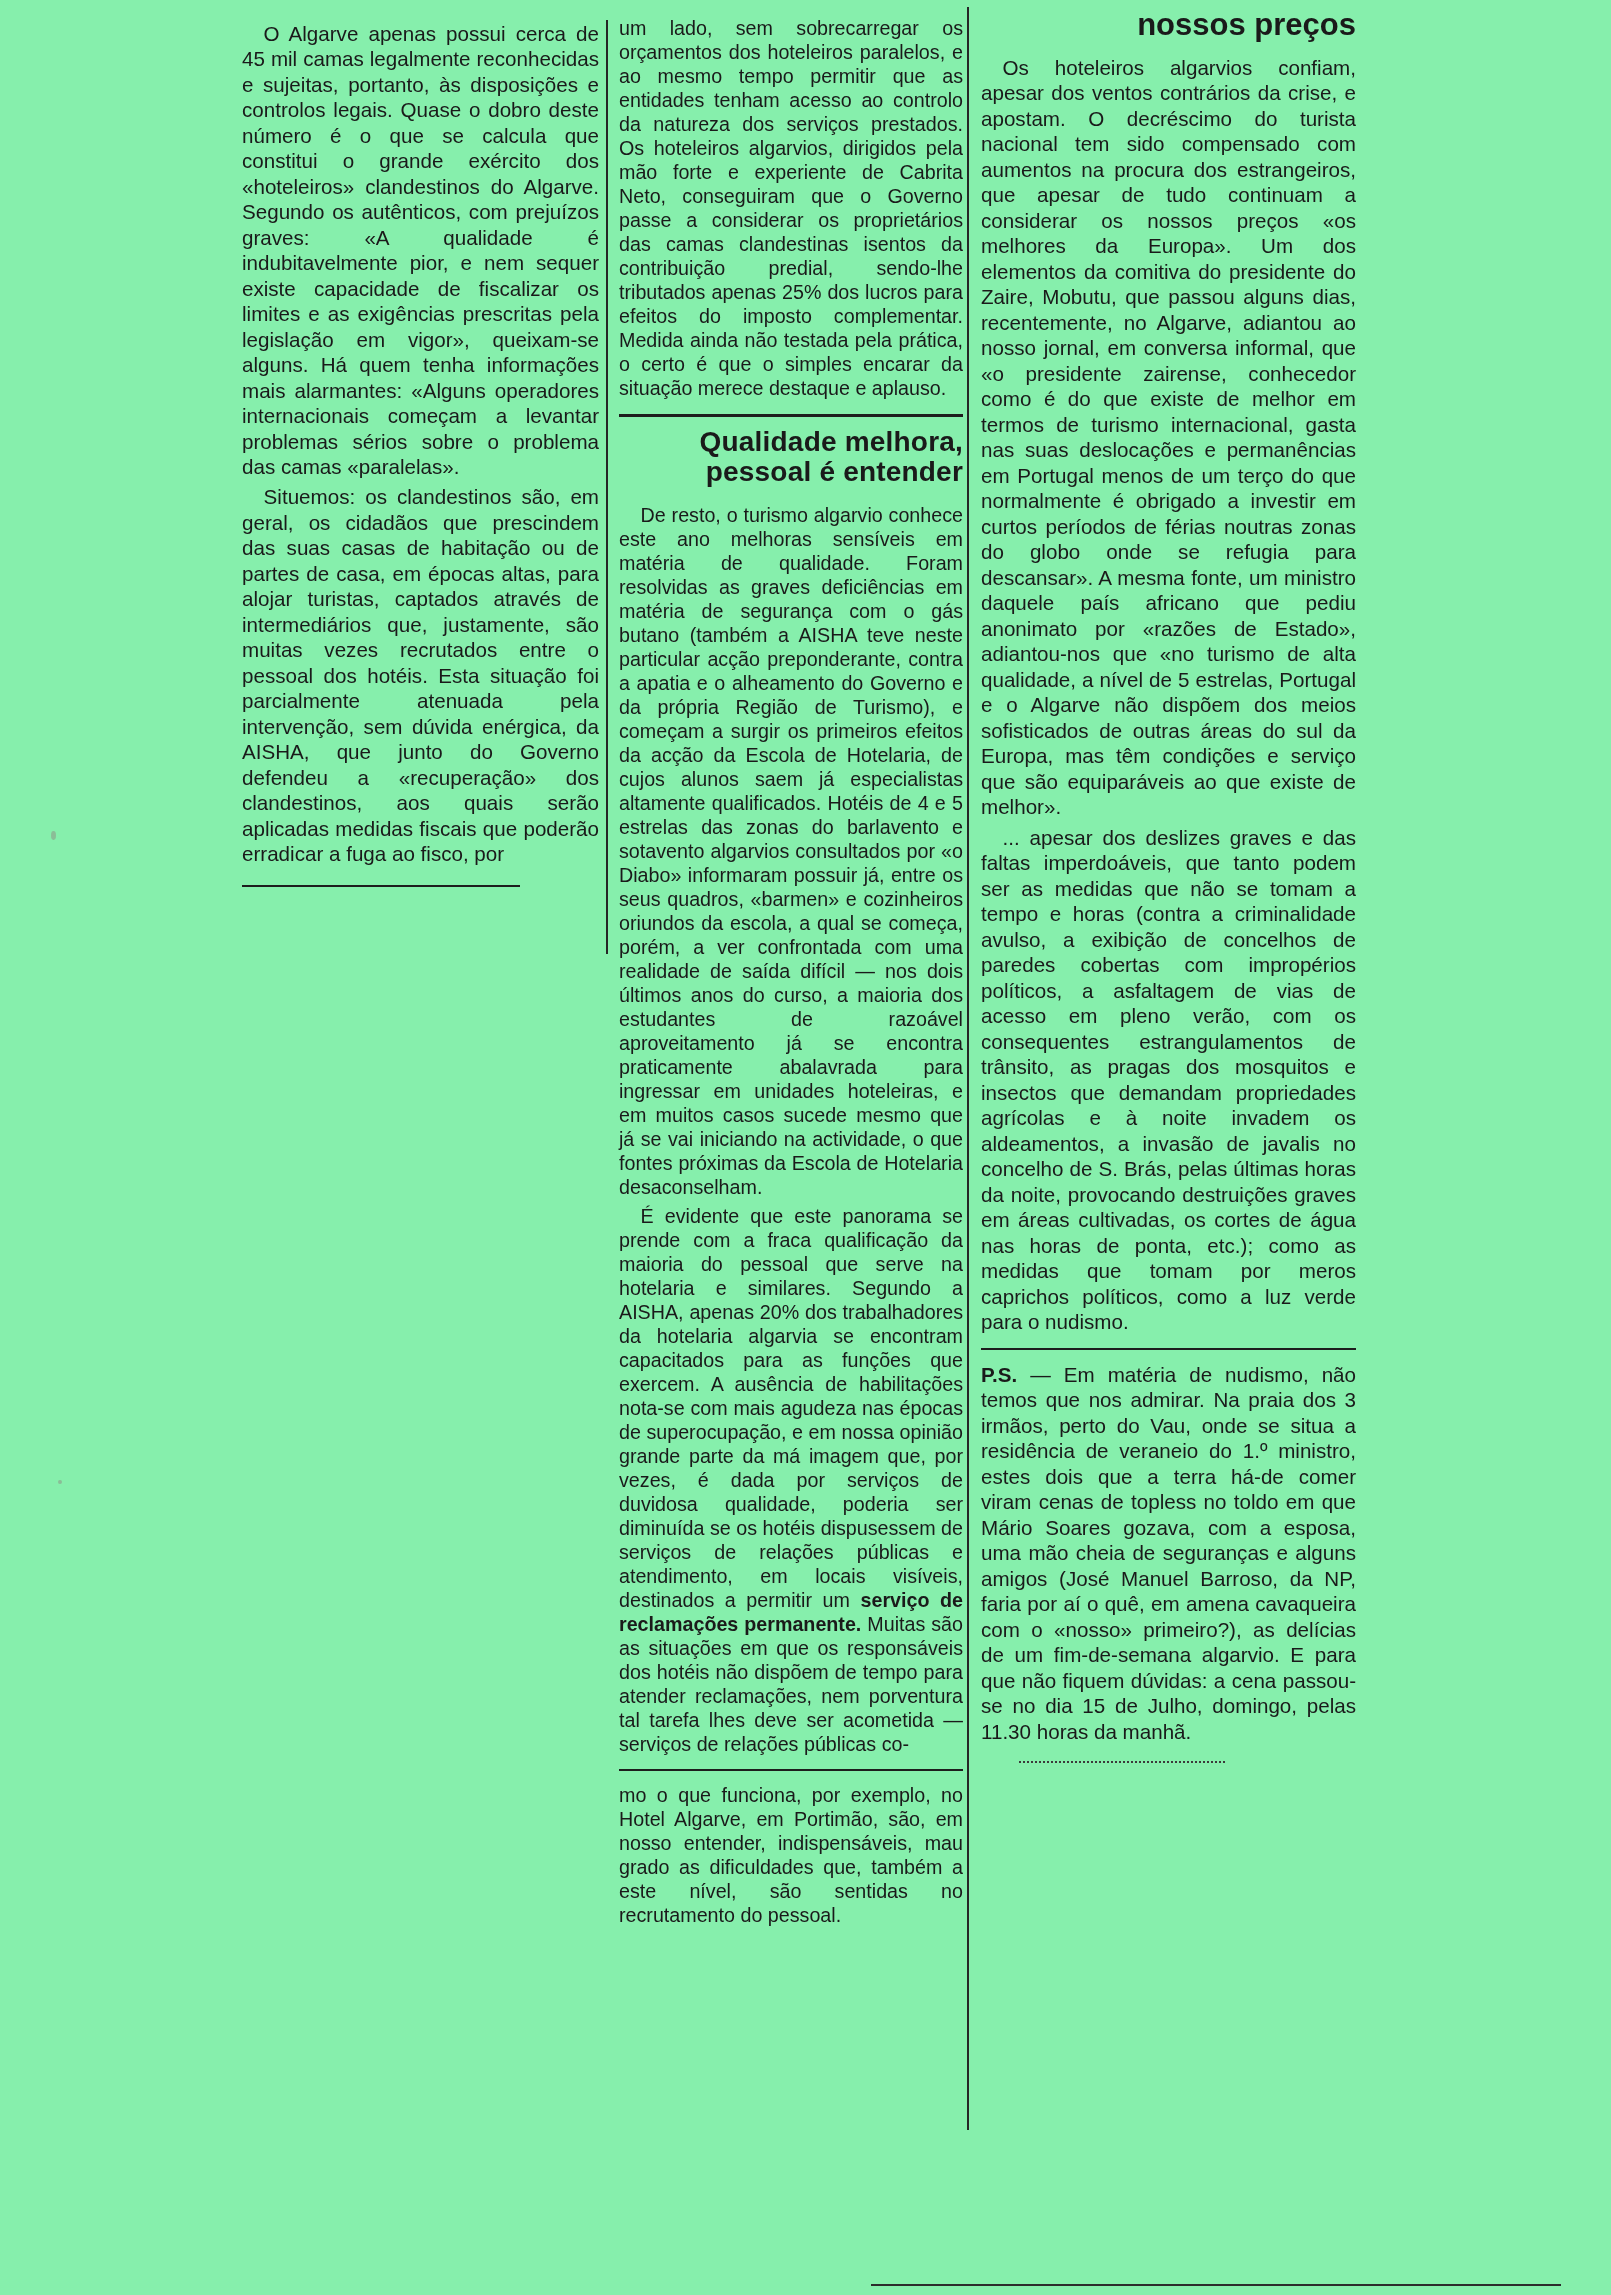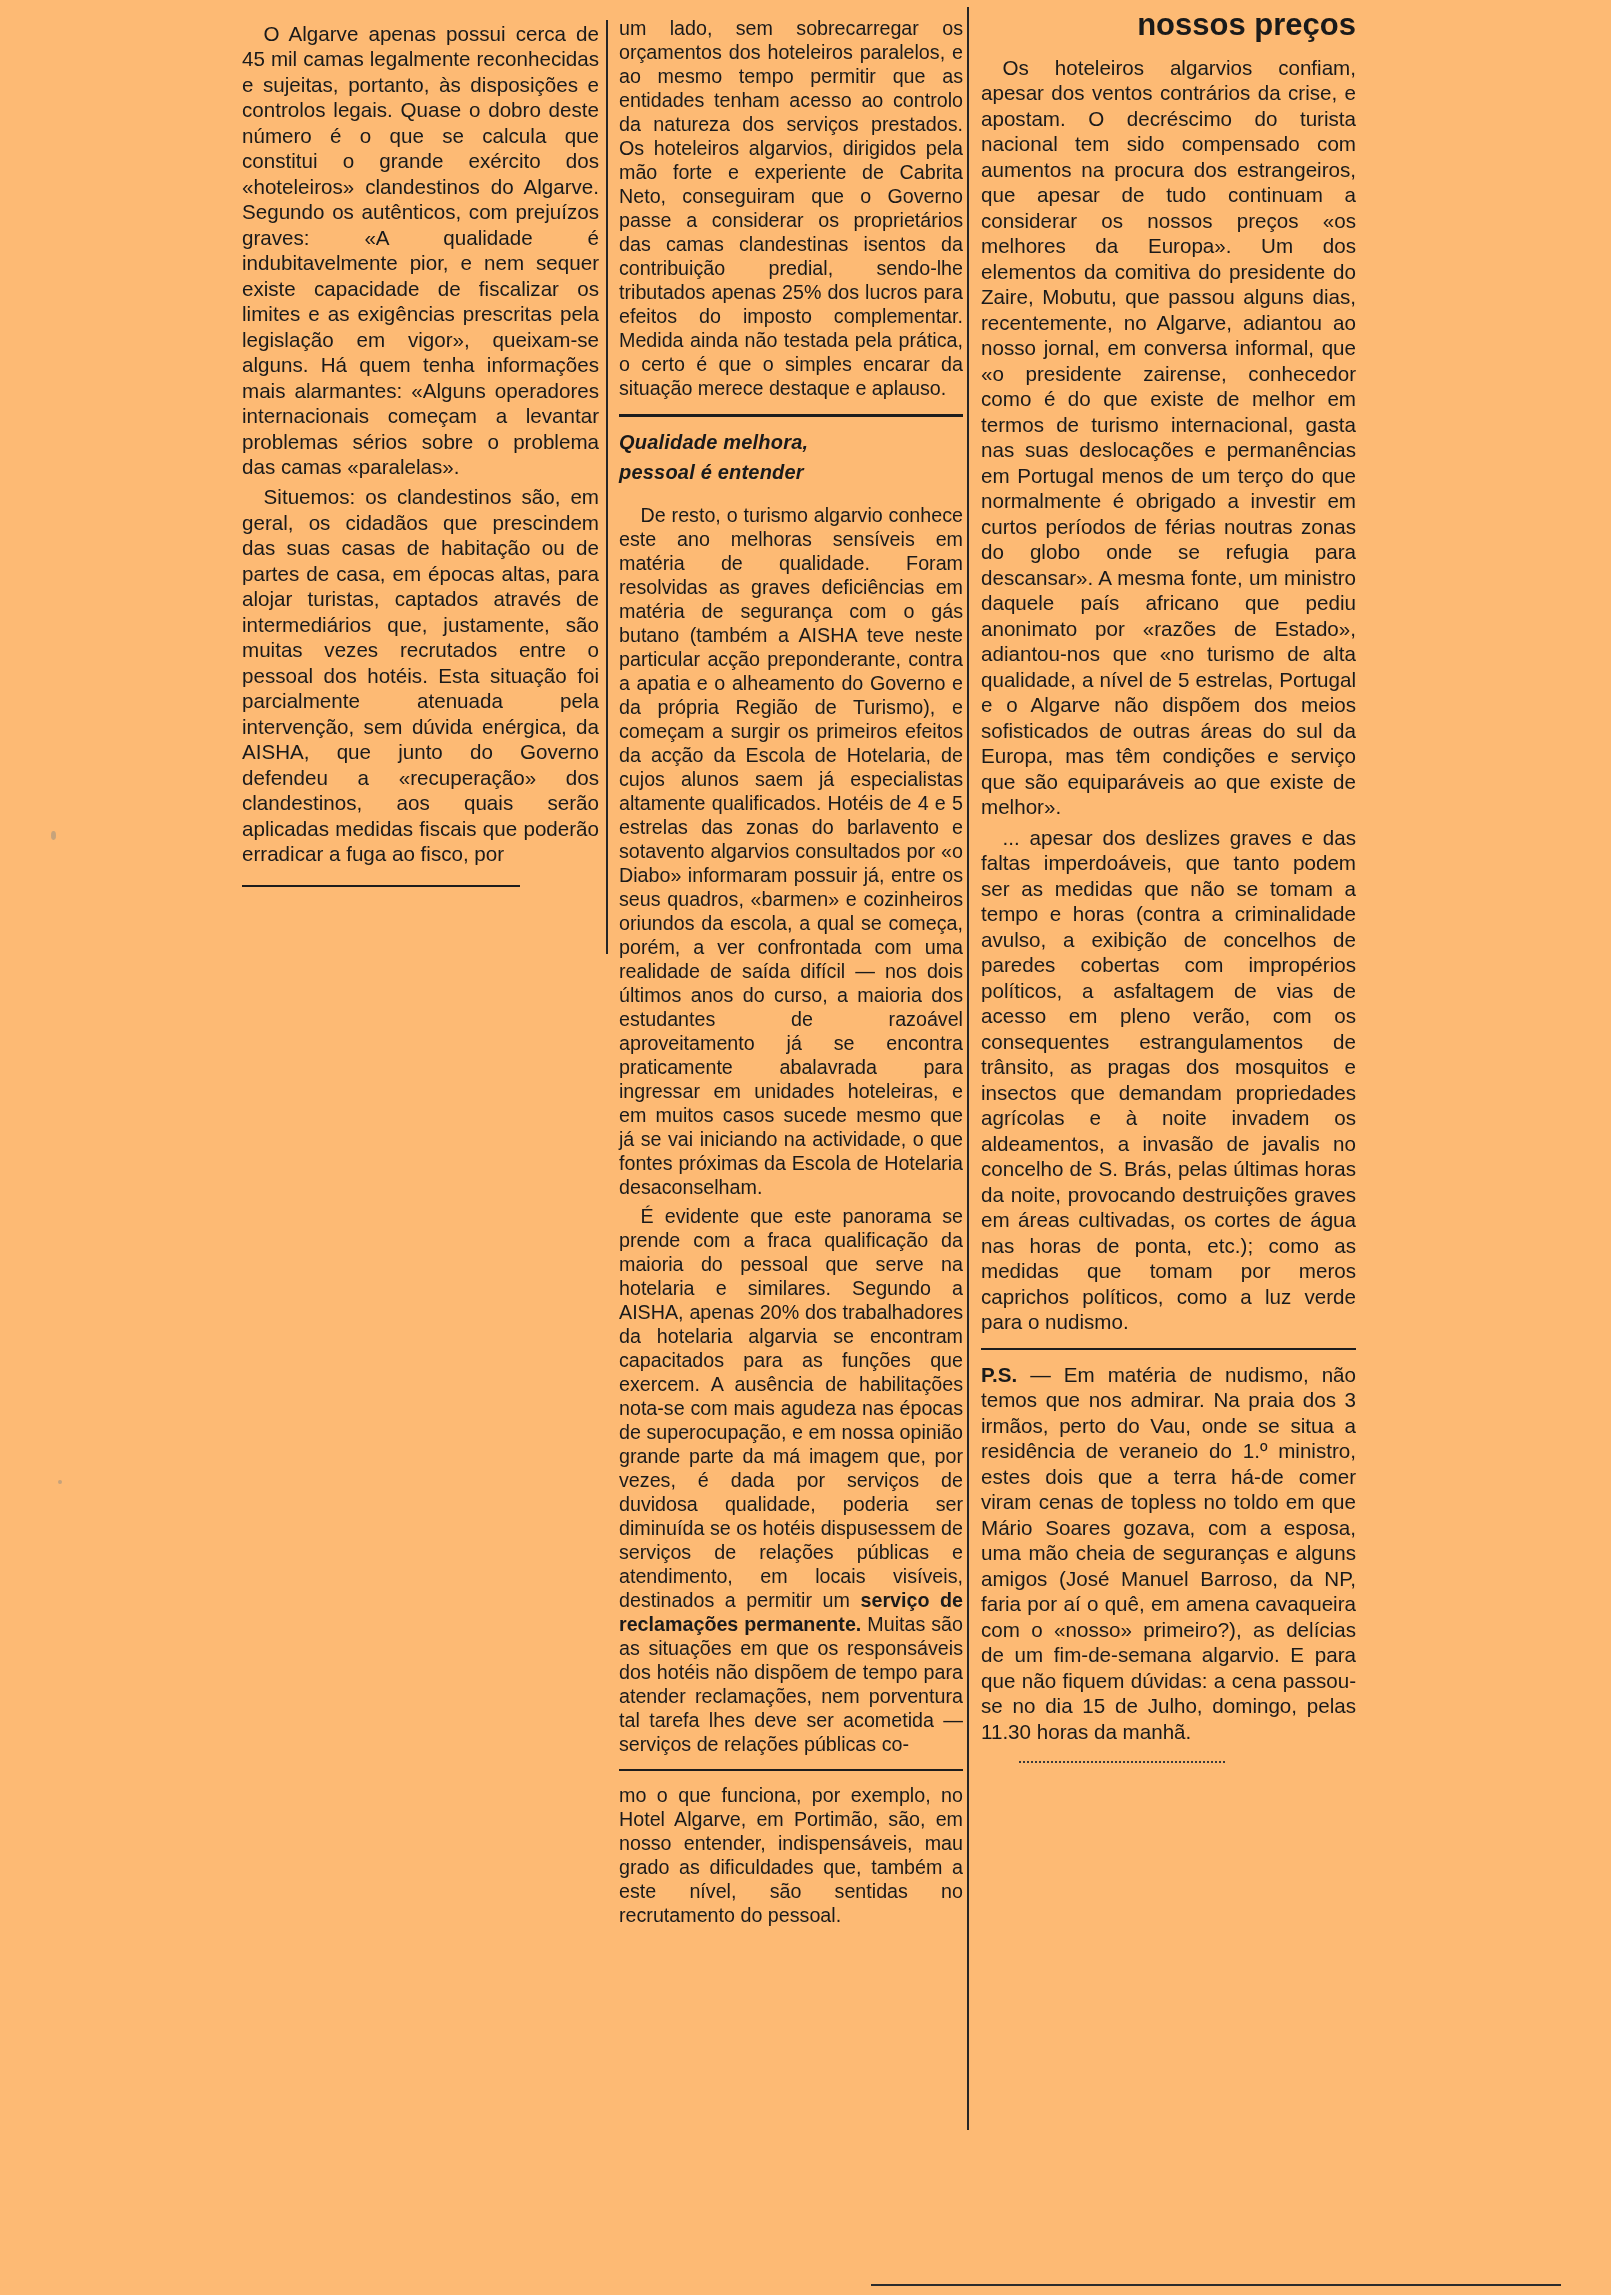--- a/index.html
+++ b/index.html
@@ -4,44 +4,43 @@
 <style>
   html, body {
     margin: 0;
     padding: 0;
     background: #e9e7e2;
   }
   .page {
     position: relative;
     width: 1612px;
     height: 2295px;
-    background: #fdba74;
+    background: #86efac;
     color: #1a1a1a;
     font-family: "Liberation Sans", sans-serif;
     overflow: hidden;
   }
   .col {
     position: absolute;
     text-align: justify;
   }
   .col1 { left: 242px;  top: 20.6px; width: 357px; font-size: 20.6px; line-height: 25.5px; }
   .col2 { left: 619px; top: 16px; width: 344px; font-size: 19.7px; line-height: 24px; }
   .col3 { left: 981px; top: 7.9px; width: 375px; font-size: 20.6px; line-height: 25.5px; }
 
   .para { margin: 0 0 4.9px 0; }
   .indent { text-indent: 21.6px; }
 
   .heading2 {
-    font-size: 20px;
+    font-size: 28px;
     line-height: 30.5px;
     font-weight: bold;
     margin: 9.8px 0 14.7px 0;
-    text-align: left;
+    text-align: right;
     letter-spacing: 0.2px;
-    font-style: italic;
   }
   .heading2 .hline { display: block; }
 
   .heading3 {
     font-size: 31px;
     line-height: 33px;
     font-weight: bold;
     margin: 0 0 13.8px 0;
     text-align: right;
   }

